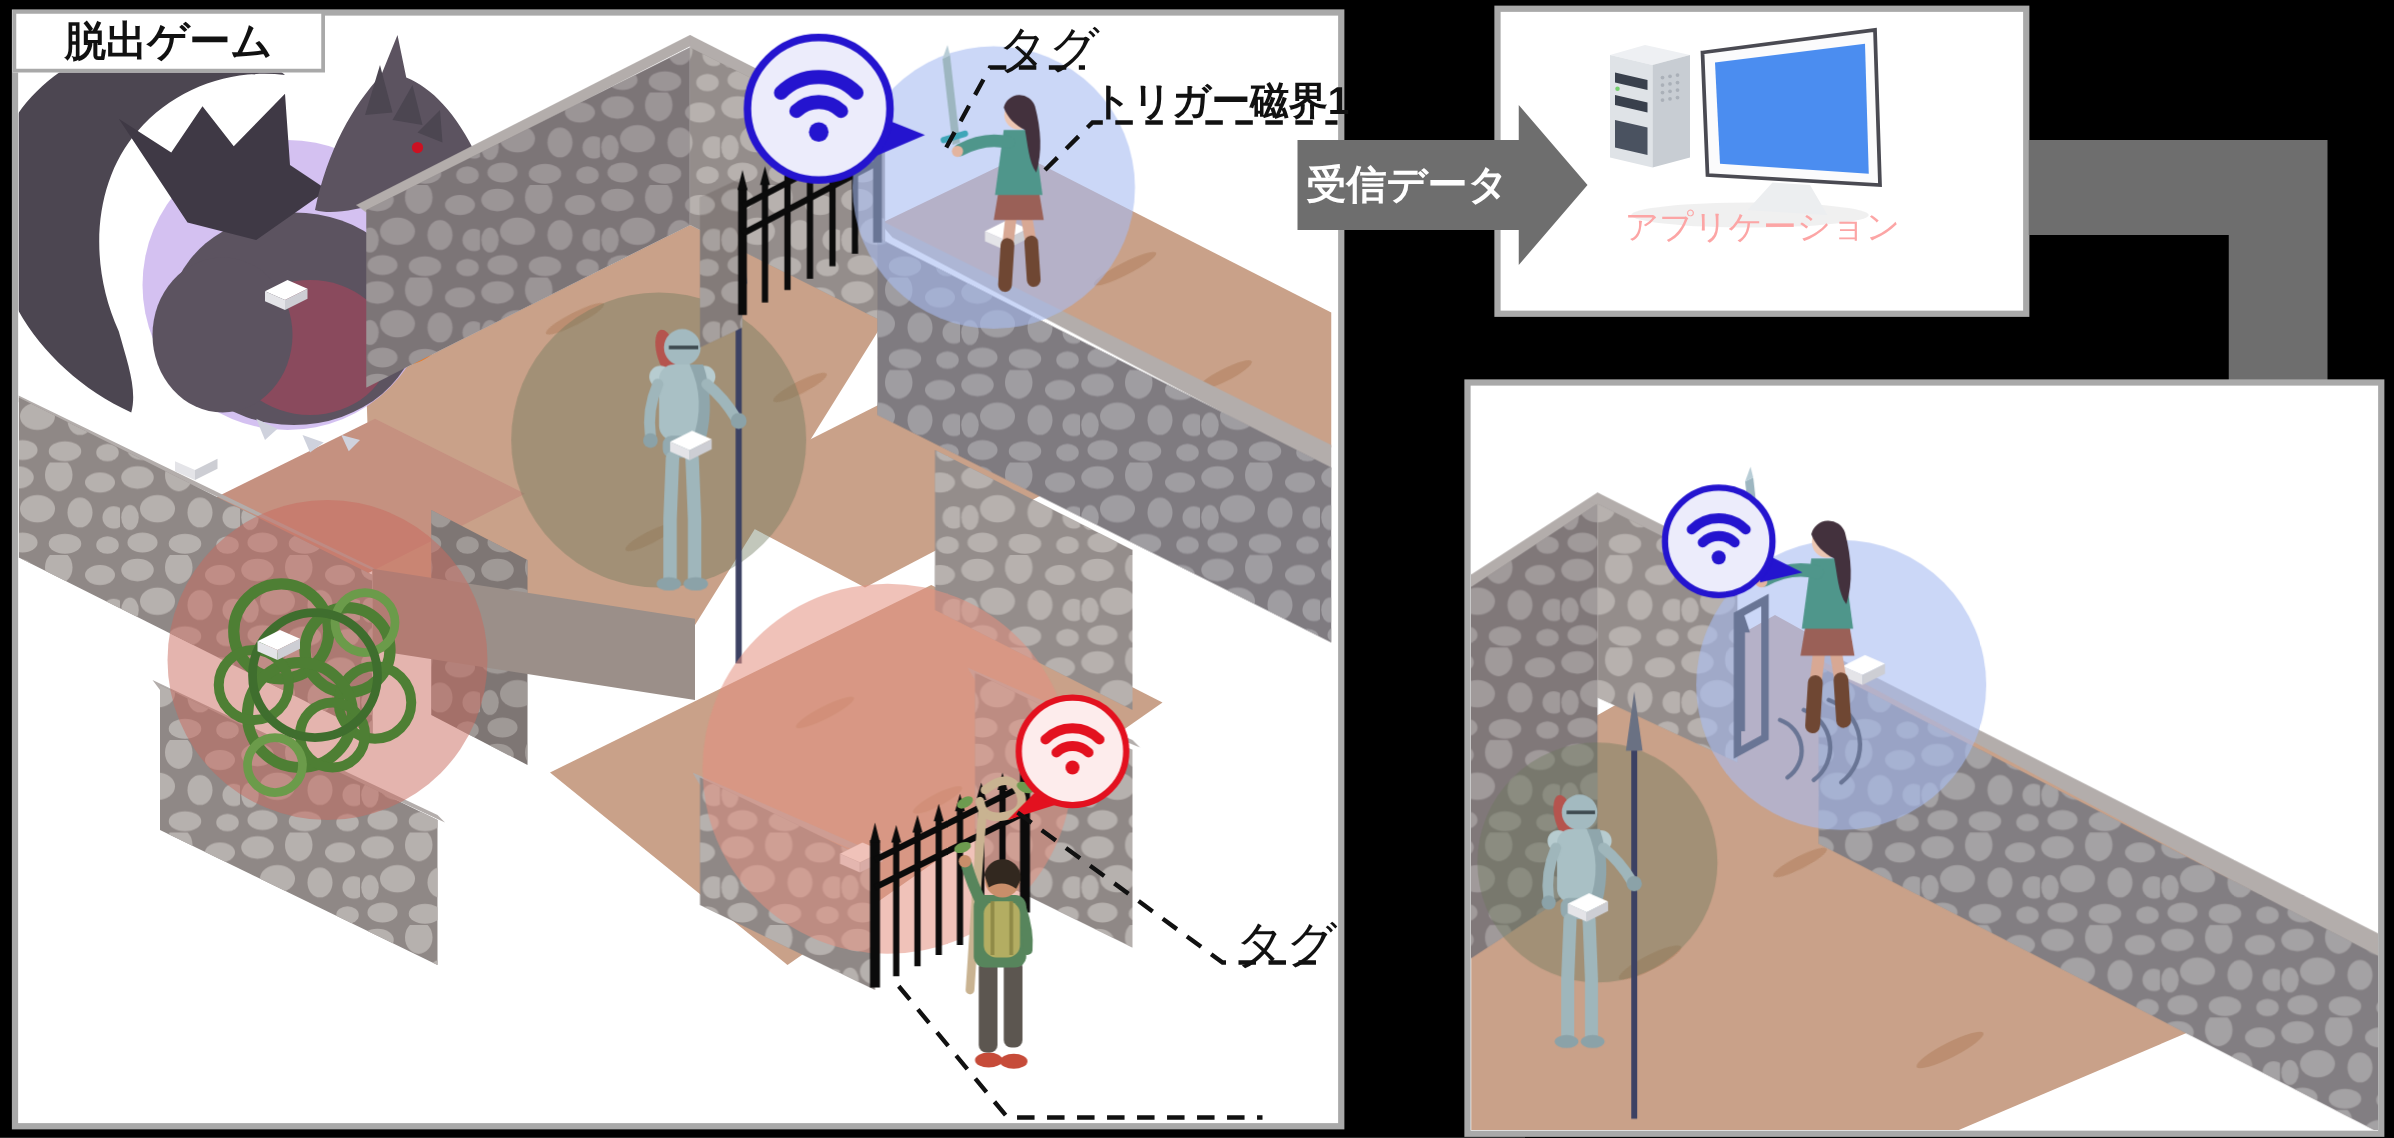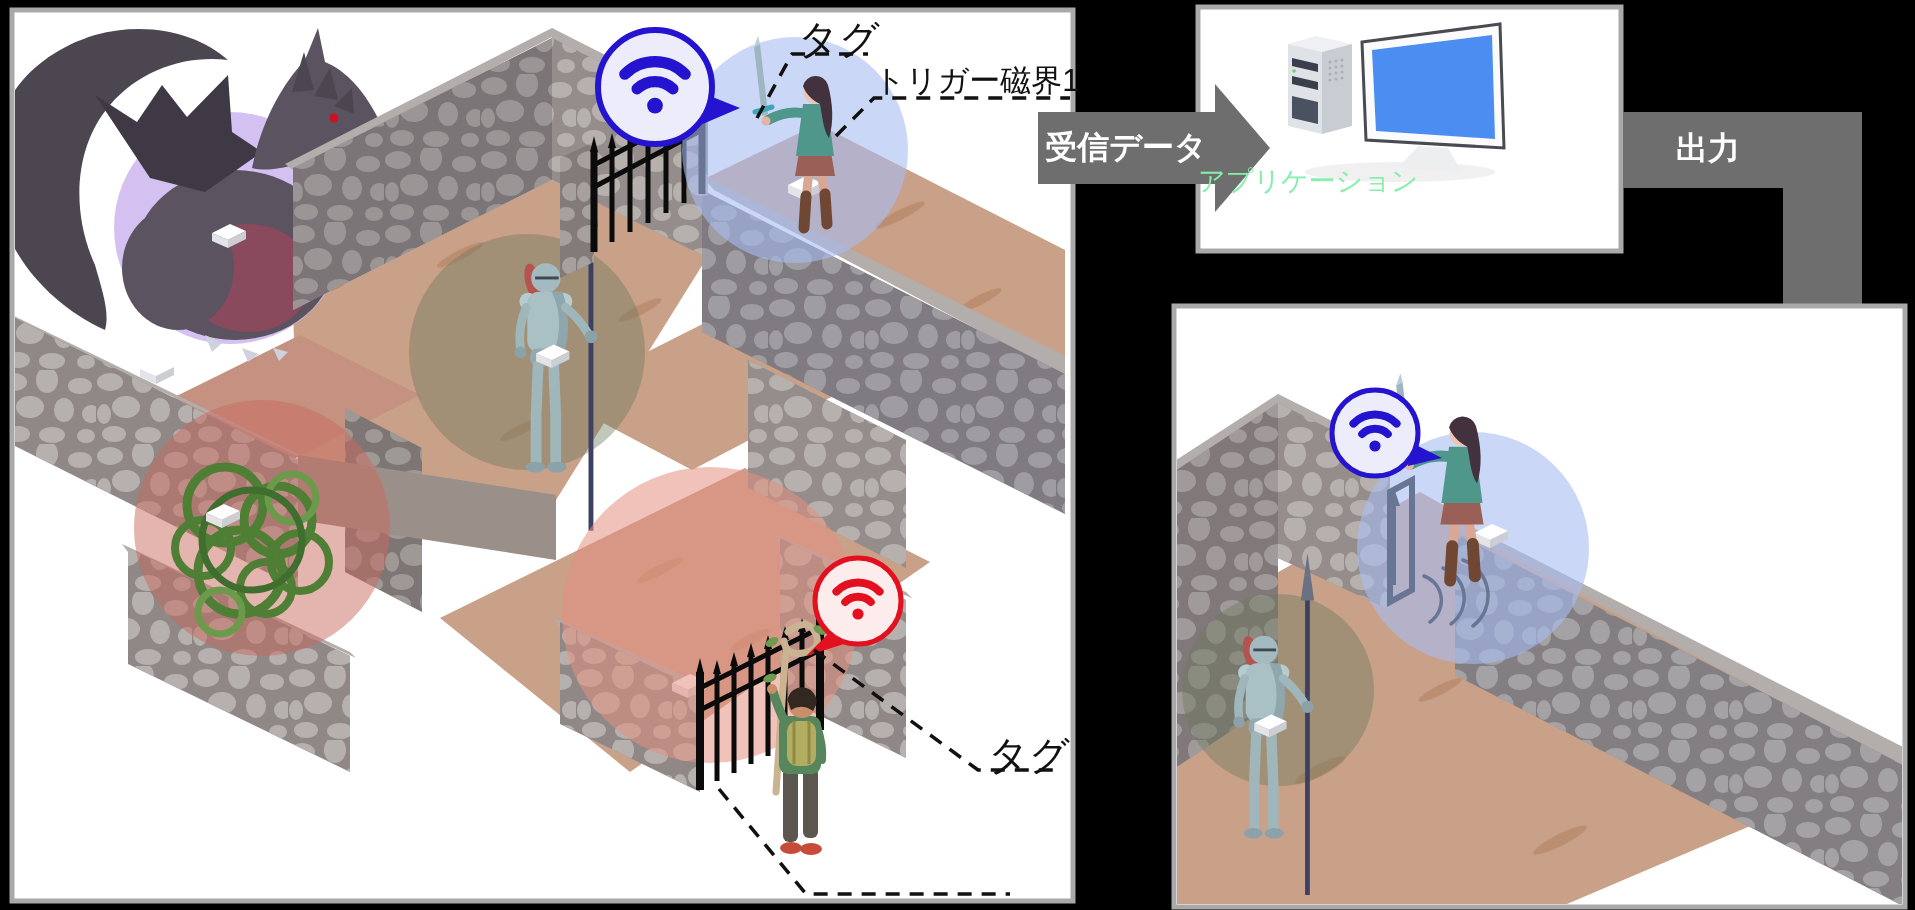--- a/index.html
+++ b/index.html
@@ -1,29 +1,29 @@
 <!DOCTYPE html>
 <html><head>
 <meta charset="utf-8">
 <style>
   html,body{margin:0;padding:0;background:#000;}
   #stage{position:relative;width:1915px;height:910px;background:#000;overflow:hidden;
          font-family:"Liberation Sans","DejaVu Sans",sans-serif;}
   #scene-svg{position:absolute;left:0;top:0;z-index:1;}
   .txt{position:absolute;z-index:3;color:#111;white-space:nowrap;}
-  .label-jp{font-size:31px;font-weight:400;}
+  .label-jp{font-size:31px;font-weight:700;}
   .label-jp-big{font-size:40px;font-weight:500;}
   #title-box{position:absolute;left:10px;top:8px;width:250px;height:50px;background:#fff;
              border:3px solid #a9a9a9;box-sizing:border-box;display:flex;align-items:center;
              justify-content:center;z-index:4;}
   #title-box span{font-size:33px;font-weight:bold;color:#111;}
   .arrow-text{position:absolute;z-index:3;color:#fff;font-weight:bold;font-size:32px;
               display:flex;align-items:center;justify-content:center;}
-  #server-label{position:absolute;left:1198px;top:160px;width:424px;z-index:3;text-align:left;
-                font-size:27px;color:#86efac;line-height:42px;}
+  #server-label{position:absolute;left:1198px;top:160px;width:424px;z-index:3;text-align:center;
+                font-size:27px;color:#fca5a5;line-height:42px;}
 </style>
 </head>
 <body>
 <div id="stage">
 
 <svg id="scene-svg" width="1915" height="910" viewBox="0 0 1915 910">
   <defs>
     <pattern id="stones" width="96" height="74" patternUnits="userSpaceOnUse">
       <g fill="#b9b3b0" opacity="0.95">
         <ellipse cx="14" cy="12" rx="13" ry="9"></ellipse>
@@ -397,25 +397,27 @@
         <polygon points="1410,442 1442,458 1408,466" fill="#2414cf"></polygon>
         <circle cx="1375" cy="433" r="43" fill="#ececfb" stroke="#2414cf" stroke-width="5"></circle>
         <g color="#2414cf" transform="translate(1375,422) scale(0.8)">
               <use href="#wifi"></use>
             </g>
       </g>
     </g>
   </g>
 </svg>
 
+<div id="title-box">
+  <span>脱出ゲーム</span>
+</div>
 
 <div class="txt label-jp-big" style="left:798px;top:12px;">タグ</div>
 <div class="txt label-jp" style="left:874px;top:60px;">トリガー磁界1</div>
 <div class="txt label-jp-big" style="left:988px;top:728px;">タグ</div>
 
 <div class="arrow-text" style="left:1040px;top:120px;width:172px;height:56px;">受信データ</div>
-<div class="arrow-text" style="left:1628px;top:122px;width:160px;height:54px;">出力</div>
 
 <div id="server-label">
   <div>アプリケーション</div>
 </div>
 
 </div>
 
 </body></html>

